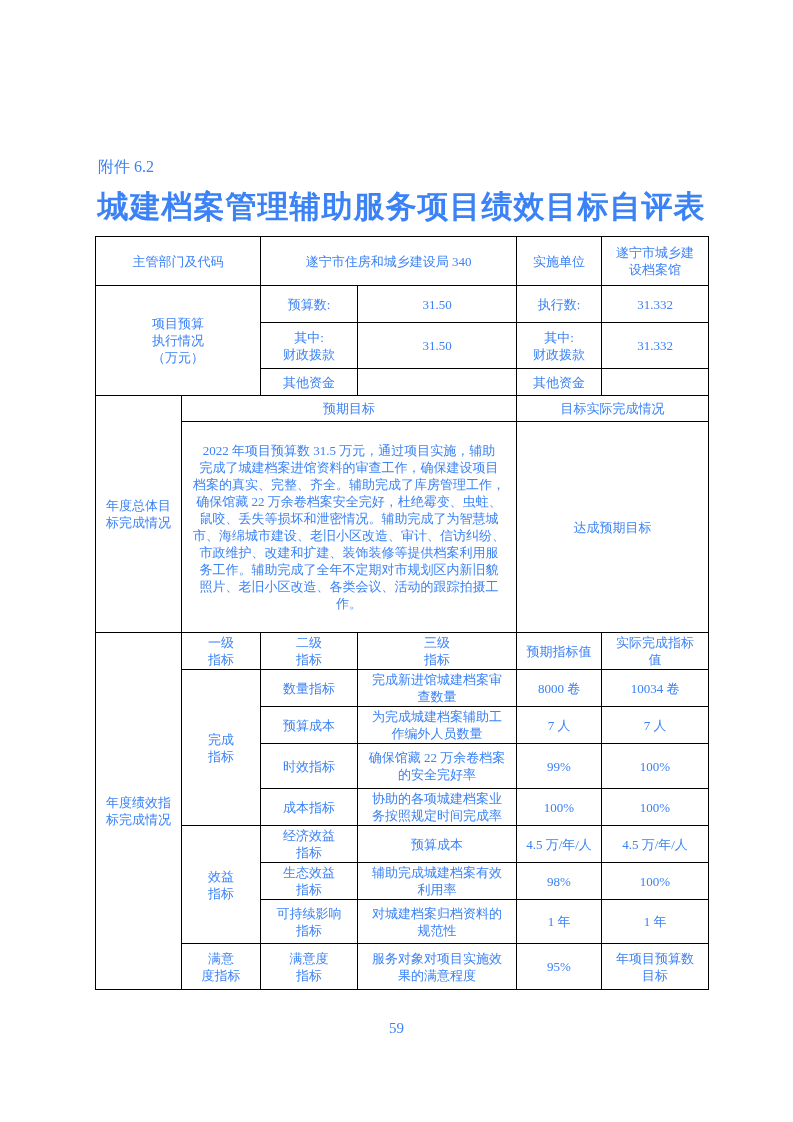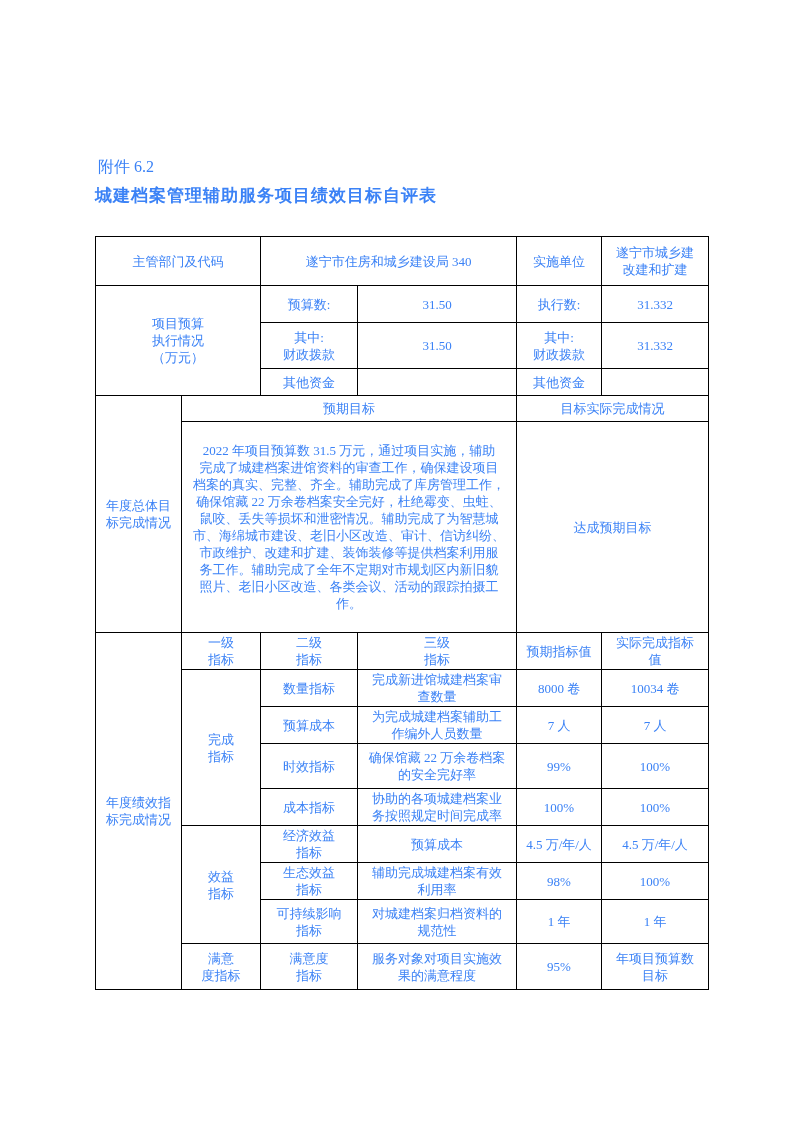--- a/index.html
+++ b/index.html
@@ -15,24 +15,24 @@
   .attachment {
     position: absolute;
     left: 98px;
     top: 157px;
     font-size: 16px;
     line-height: 20px;
   }
   .doc-title {
     position: absolute;
     left: 95px;
-    top: 181px;
+    top: 192px;
     width: 613px;
-    text-align: left;
-    font-size: 17px;
+    text-align: center;
+    font-size: 31px;
     font-weight: bold;
     letter-spacing: 1px;
     line-height: 30px;
     white-space: nowrap;
   }
   table.selfeval {
     position: absolute;
     left: 95px;
     top: 236px;
     width: 613px;
@@ -83,21 +83,21 @@
         <col style="width:85px">
         <col style="width:107px">
     </colgroup>
     <tbody>
 
       <tr style="height:49px">
         <td colspan="2">主管部门及代码</td>
         <td colspan="2">遂宁市住房和城乡建设局 340</td>
         <td>实施单位</td>
         <td>遂宁市城乡建
-改建和扩建</td>
+设档案馆</td>
       </tr>
 
       <tr style="height:37px">
         <td colspan="2" rowspan="3">项目预算
 执行情况
 （万元）</td>
         <td>预算数:</td>
         <td>31.50</td>
         <td>执行数:</td>
         <td>31.332</td>
@@ -215,14 +215,15 @@
 指标</td>
         <td>服务对象对项目实施效
 果的满意程度</td>
         <td>95%</td>
         <td>年项目预算数
 目标</td>
       </tr>
     </tbody>
   </table>
 
+  <div class="page-number">59</div>
 
 </div>
 
 </body></html>

